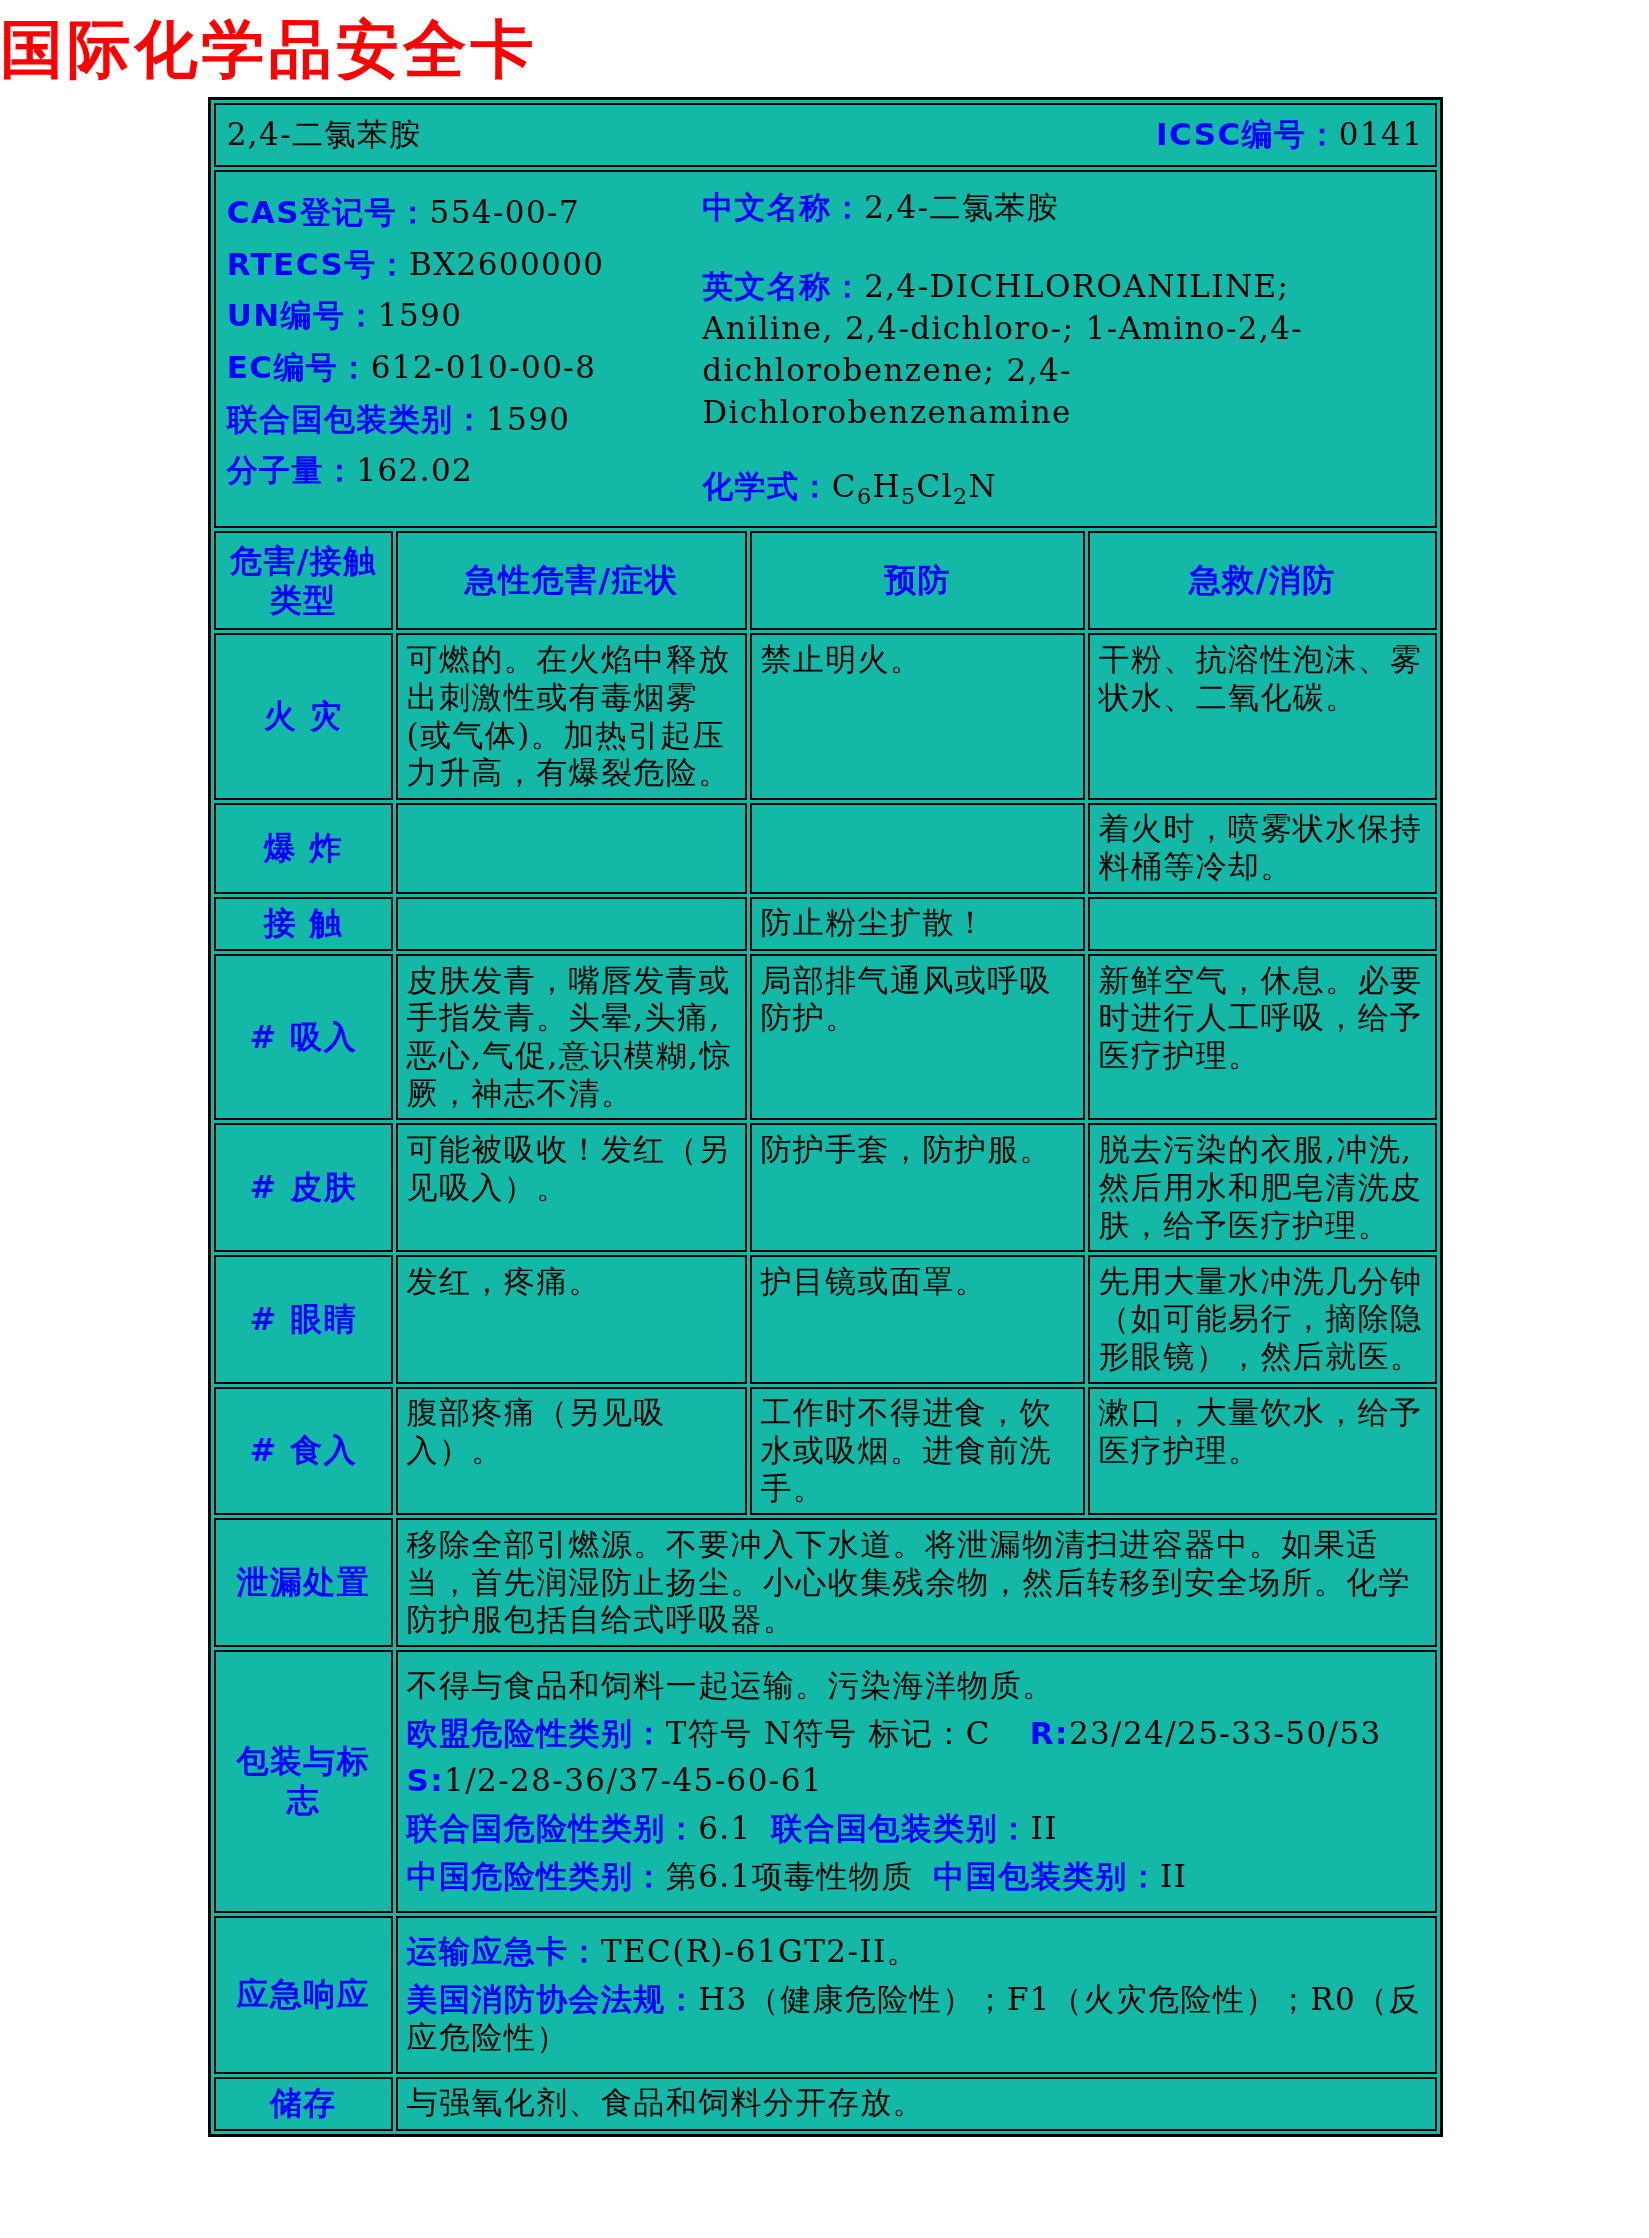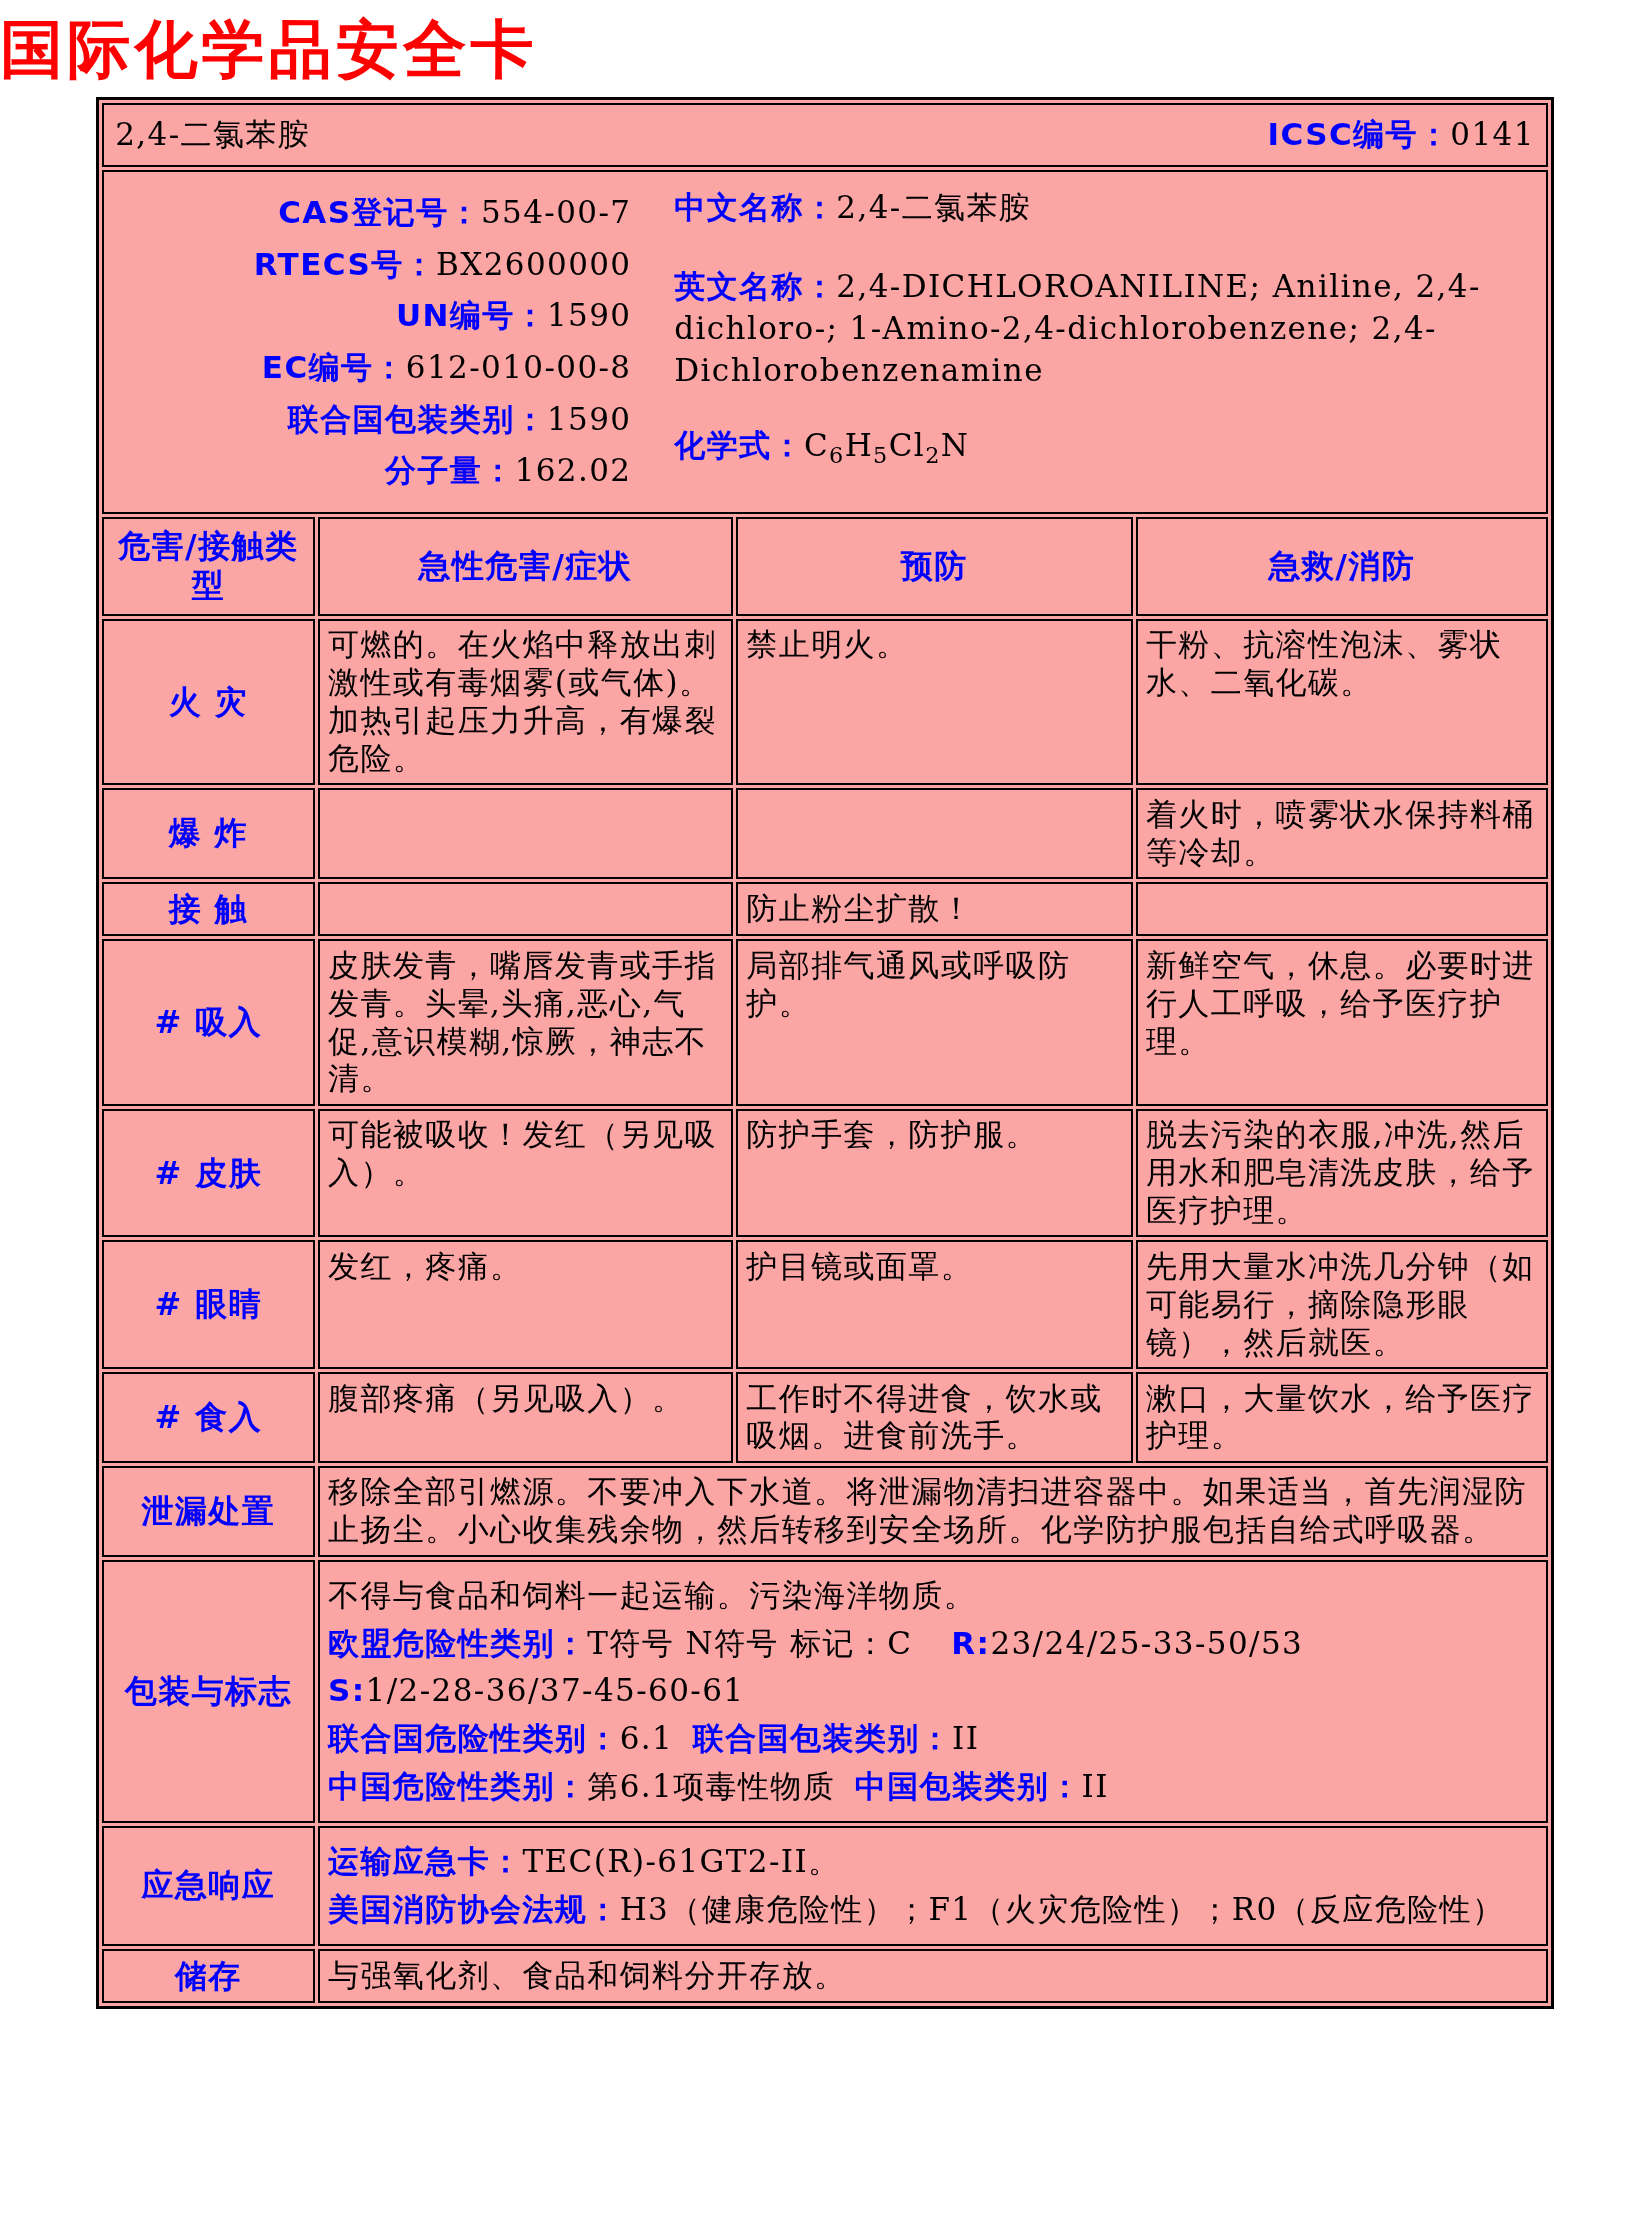--- a/index.html
+++ b/index.html
@@ -18,26 +18,26 @@
     text-align: left;
     color: #ff0000;
     font-size: 63px;
     font-weight: bold;
     font-family: "DejaVu Serif", "Liberation Serif", serif;
     letter-spacing: 4.2px;
     padding-top: 15.4px;
     line-height: 1.1;
   }
   table.card {
-    width: 1458px;
+    width: 1235px;
     margin: 12.6px auto 0 auto;
     border: 3.5px solid #000000;
     border-collapse: separate;
     border-spacing: 3.5px;
-    background: #fca5a5;
+    background: #14b8a6;
     table-layout: fixed;
   }
   col.c1 { width: 14.8%; }
   col.c2 { width: 28.9%; }
   col.c3 { width: 27.6%; }
   col.c4 { width: 28.7%; }
   td {
     border: 2.1px solid #000000;
     padding: 5.6px 8.4px;
     vertical-align: top;
@@ -67,21 +67,21 @@
   }
   .top-row {
     display: flex;
     justify-content: space-between;
     align-items: center;
   }
   td.ids-cell { padding: 9.8px 11.2px; }
   .ids-row { display: flex; }
   .ids-left  { width: 37.5%; }
   .ids-right { width: 62.5%; padding-left: 2.8px; margin-left: 40px; }
-  .ids-left .id-line { margin: 9.8px 0; line-height: 1.35; text-align: right; }
+  .ids-left .id-line { margin: 9.8px 0; line-height: 1.35; }
   .name-line-cn { margin: 7px 0 39px 0; }
   .name-line-en { margin: 0 0 35px 0; line-height: 1.35; }
   .name-line-formula { margin: 0 0 5.6px 0; }
   sub { font-size: 0.72em; }
   .val { color: #000000; font-weight: normal; font-family: "DejaVu Serif", "Liberation Serif", serif; }
   .pack-line { margin: 9.8px 0; }
   .gap-wide { margin-left: 39px; }
   .gap-med  { margin-left: 19.6px; }
   td.empty-cell { min-height: 28px; }
 </style>

